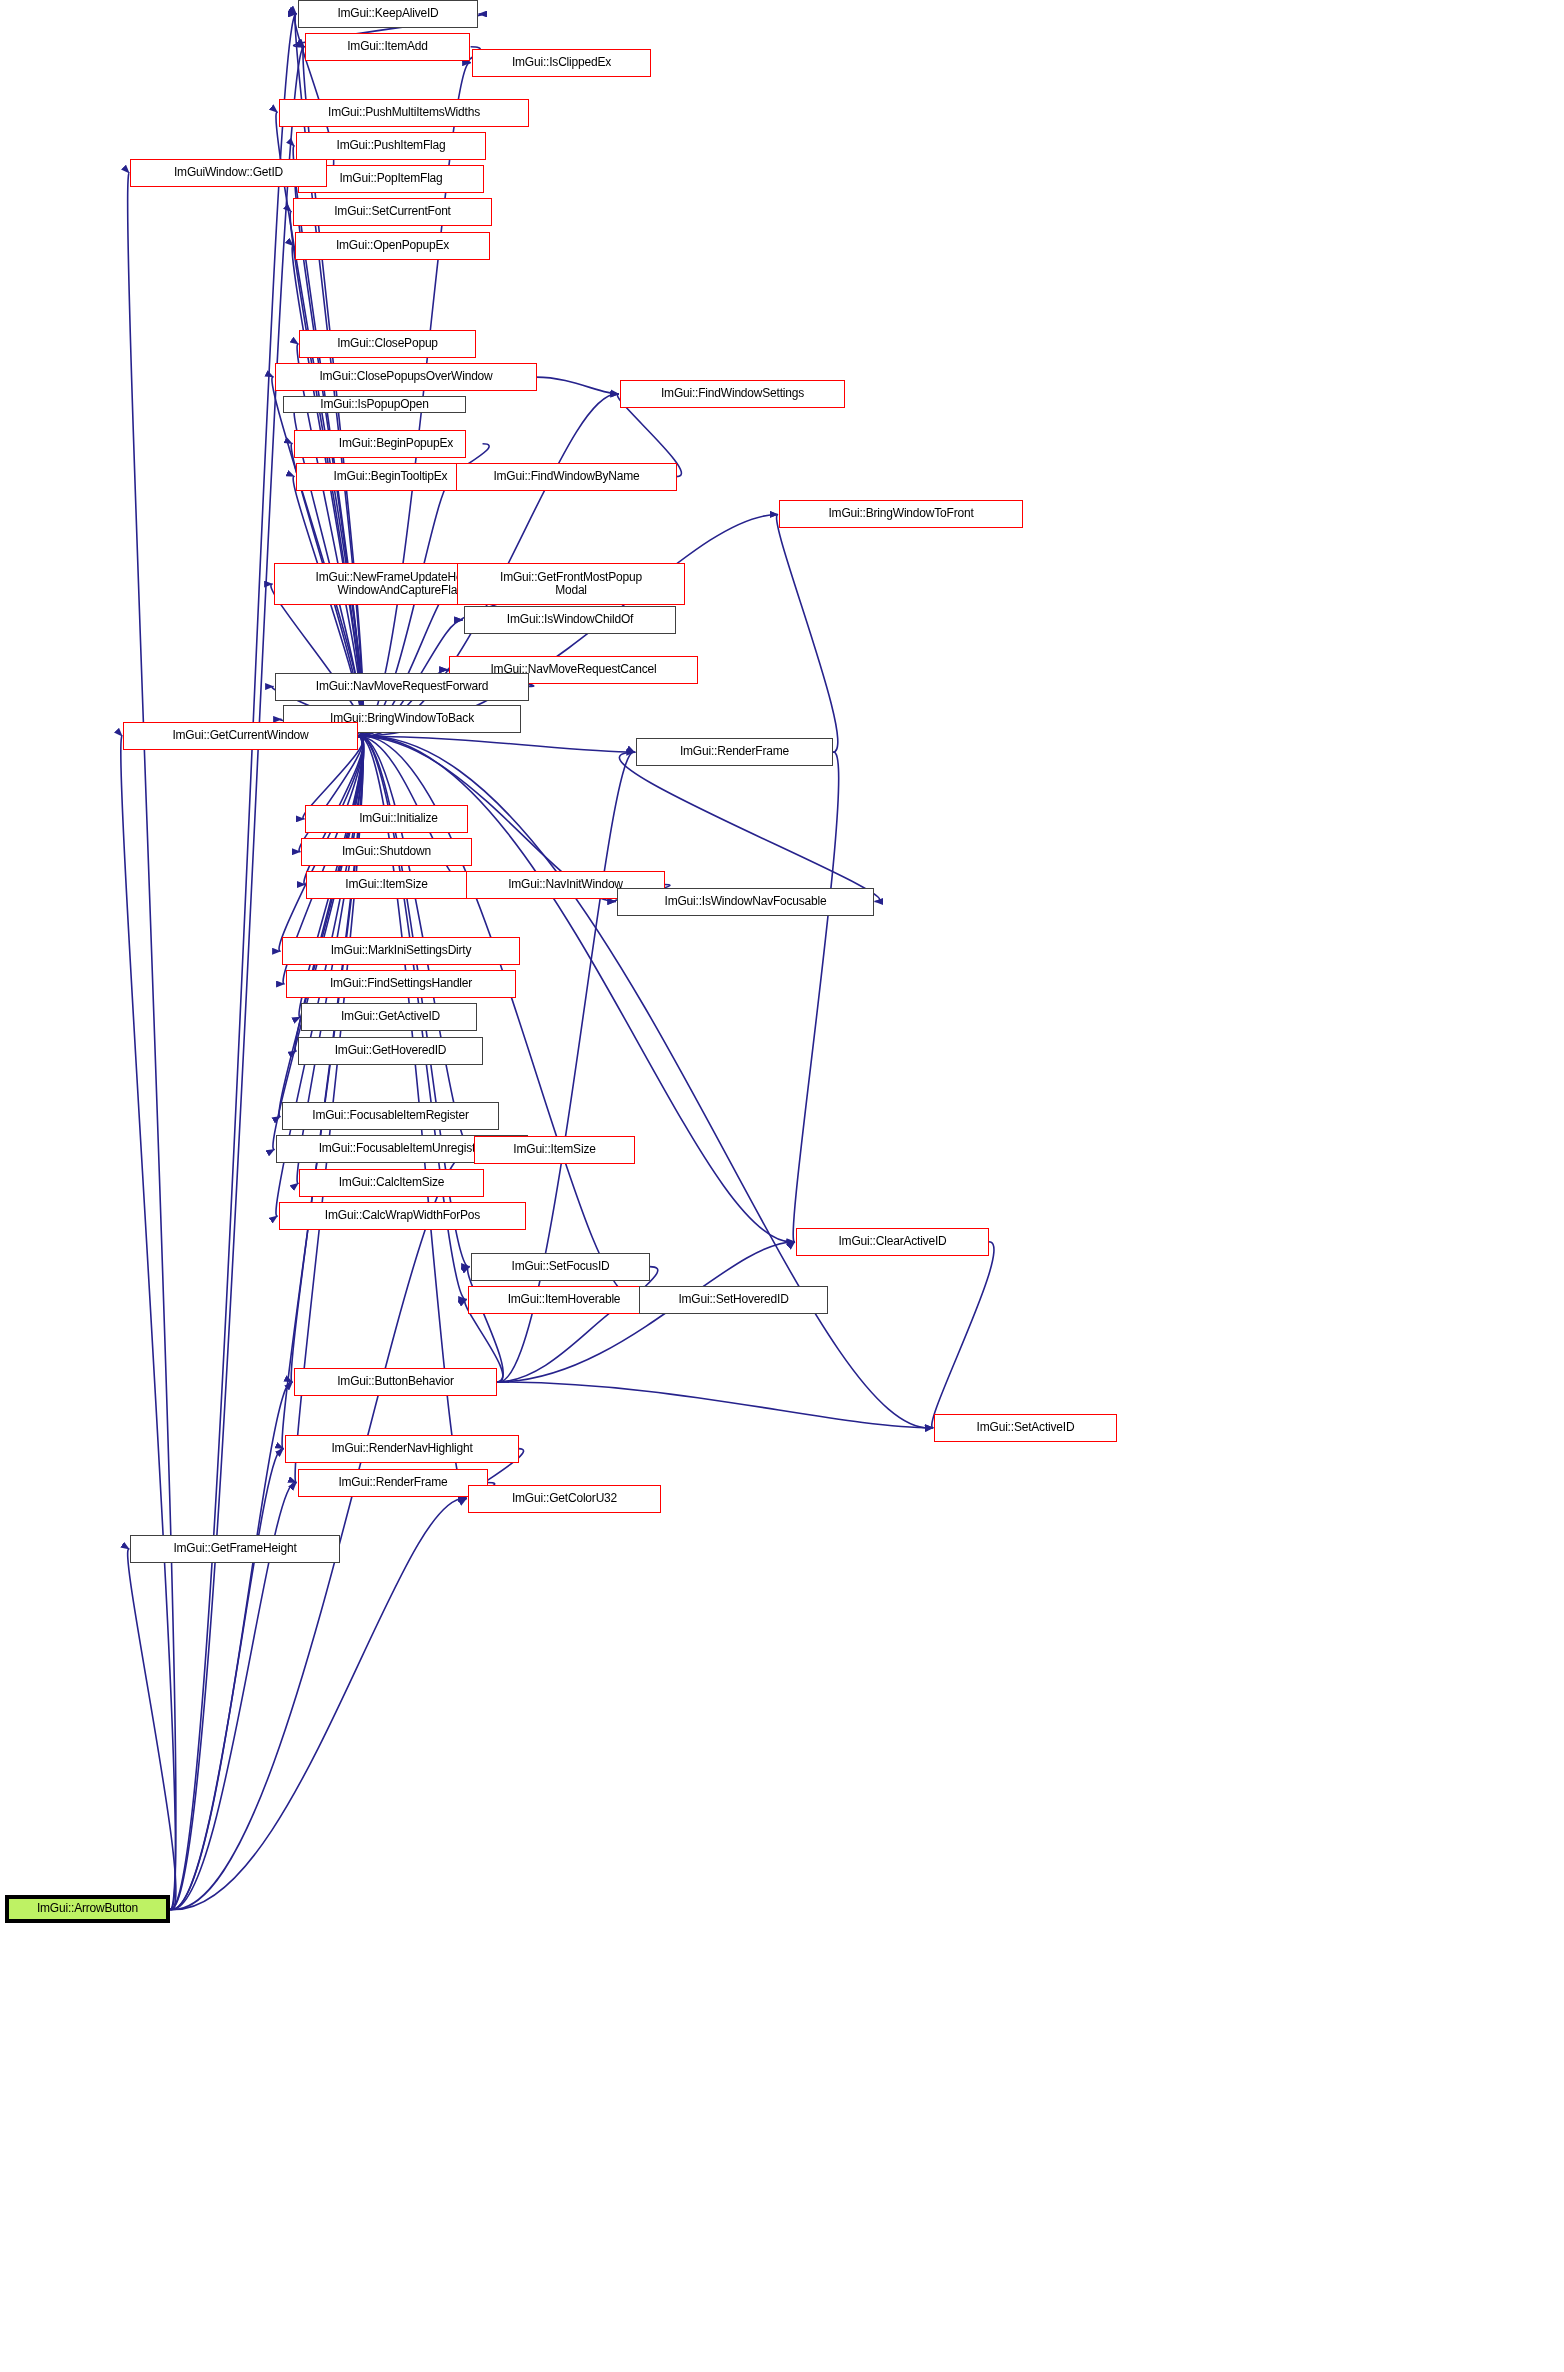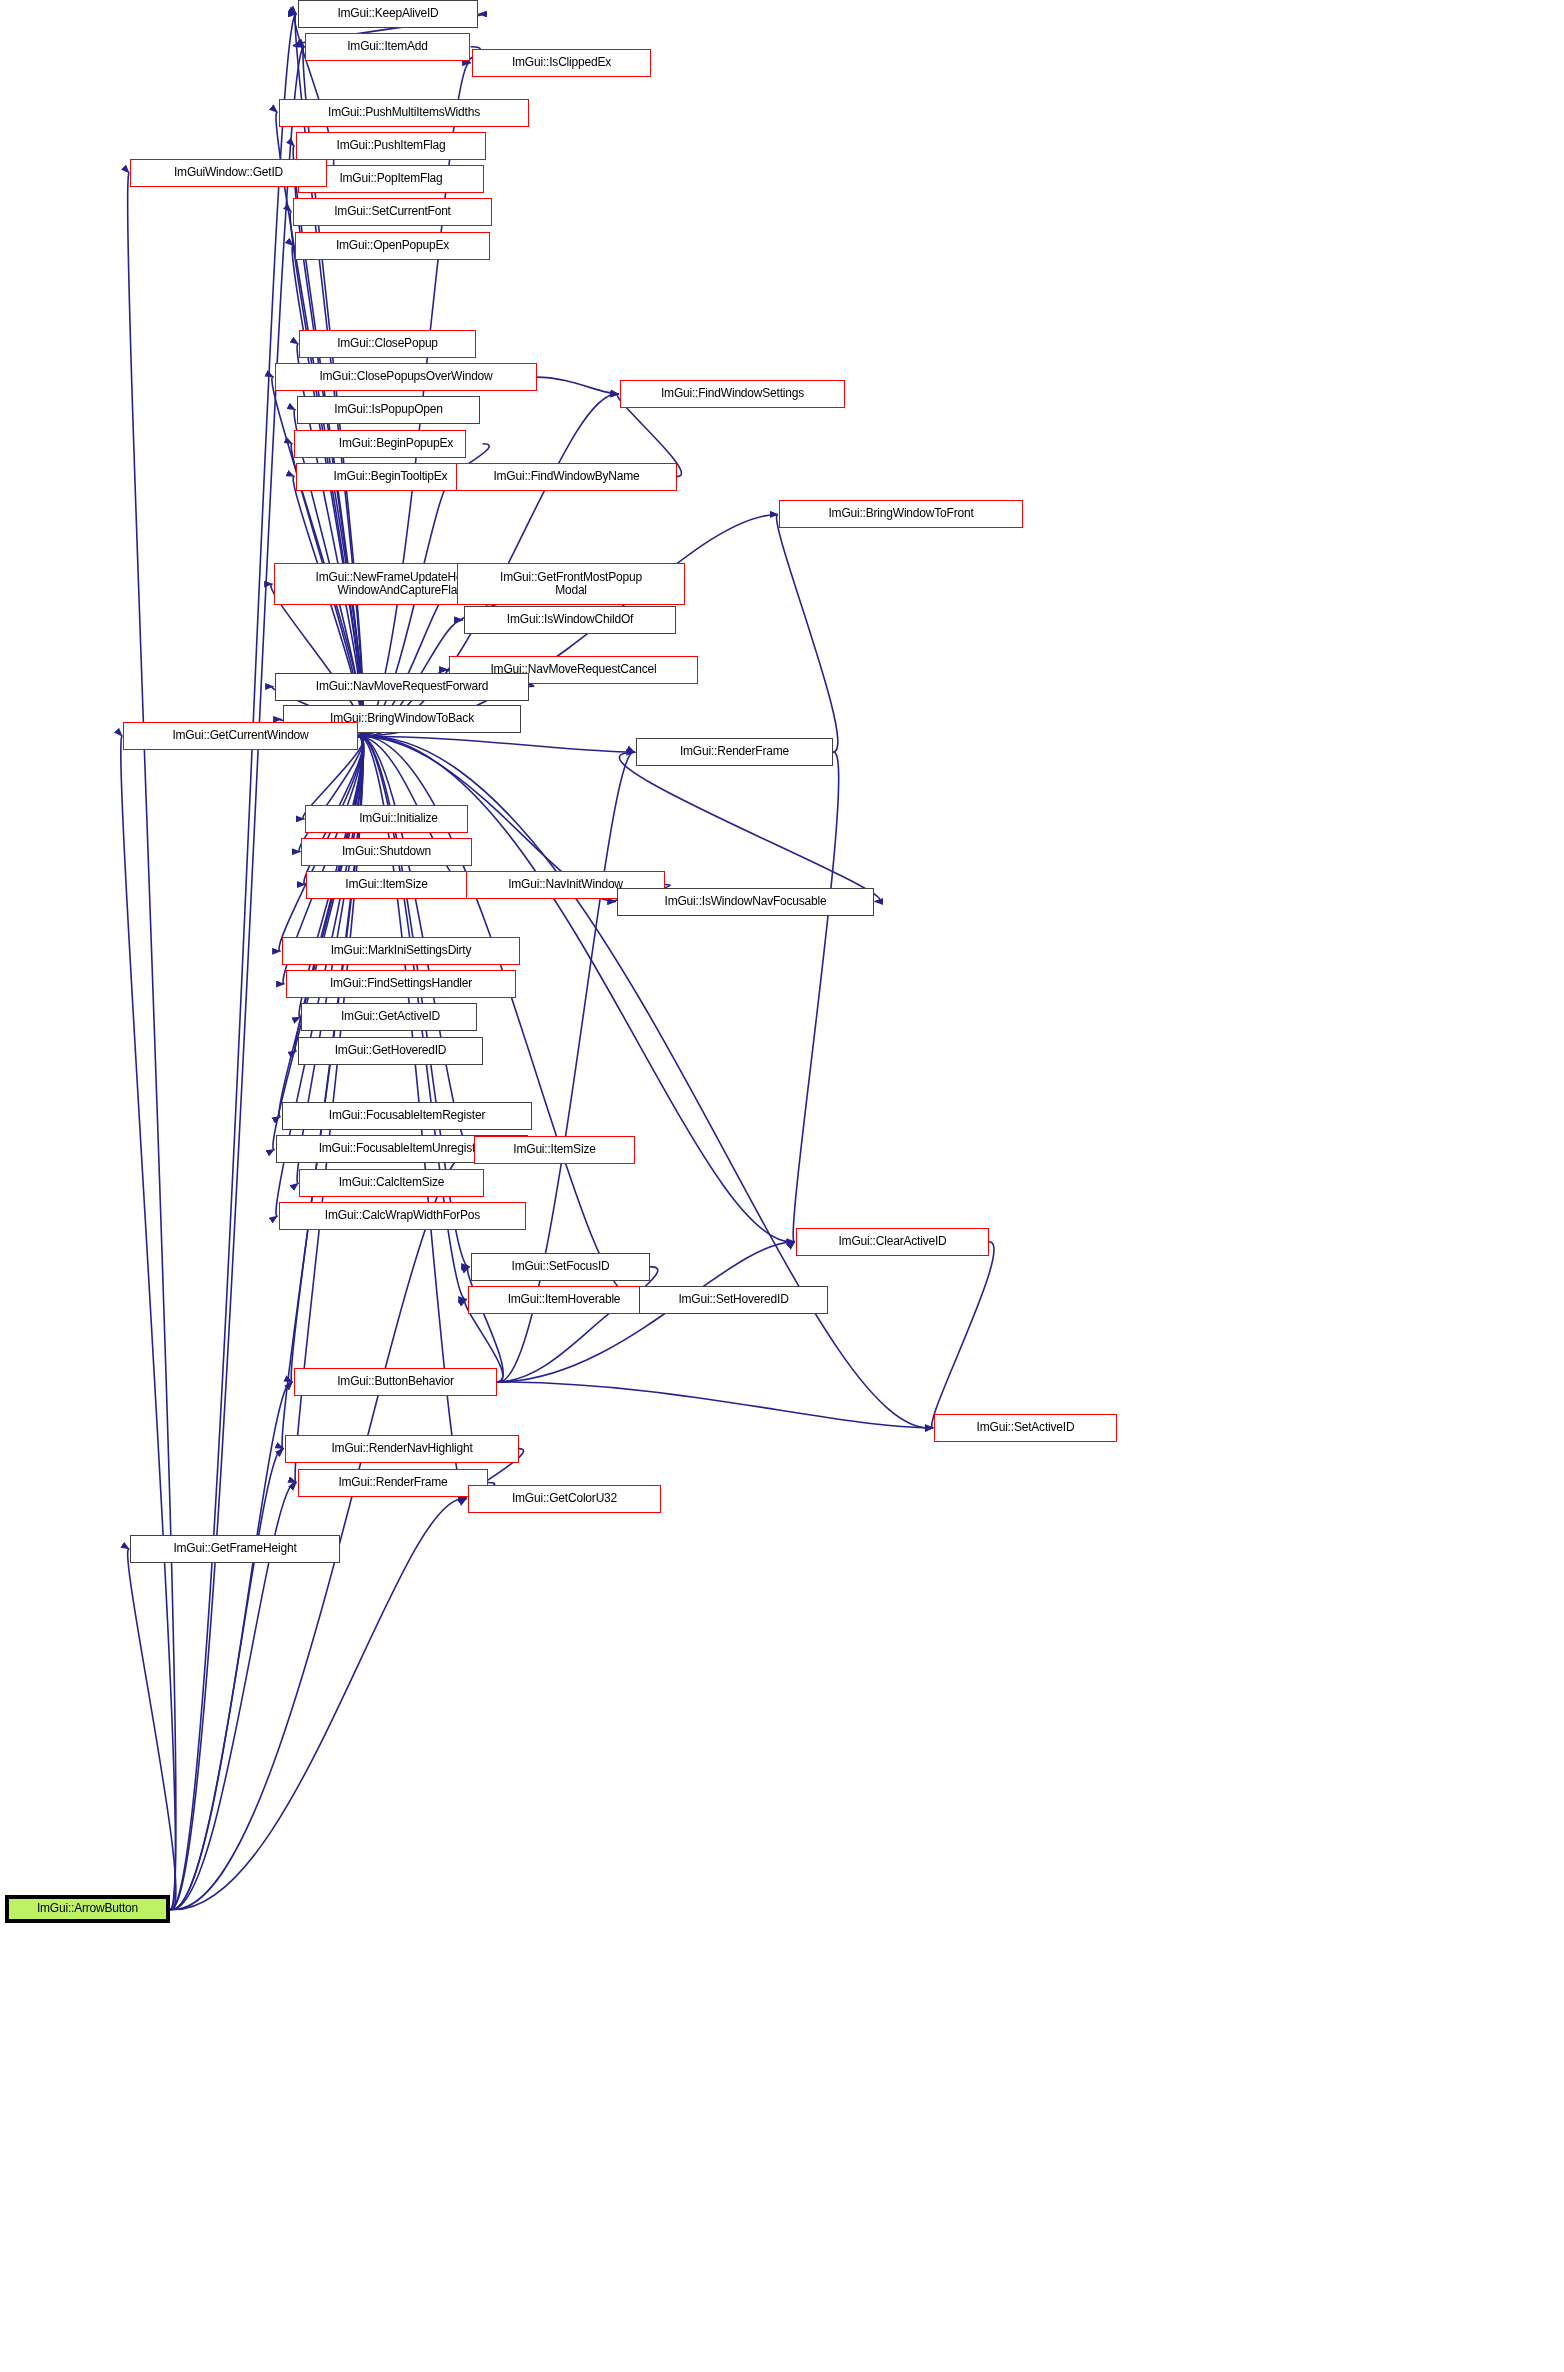--- a/index.html
+++ b/index.html
@@ -147,21 +147,21 @@
       <div class="node " style="left: 305px; top: 33px; width: 165px; height: 28px;">ImGui::ItemAdd</div>
       <div class="node " style="left: 472px; top: 49px; width: 179px; height: 28px;">ImGui::IsClippedEx</div>
       <div class="node " style="left: 279px; top: 99px; width: 250px; height: 28px;">ImGui::PushMultiItemsWidths</div>
       <div class="node " style="left: 296px; top: 132px; width: 190px; height: 28px;">ImGui::PushItemFlag</div>
       <div class="node " style="left: 298px; top: 165px; width: 186px; height: 28px;">ImGui::PopItemFlag</div>
       <div class="node " style="left: 130px; top: 159px; width: 197px; height: 28px;">ImGuiWindow::GetID</div>
       <div class="node " style="left: 293px; top: 198px; width: 199px; height: 28px;">ImGui::SetCurrentFont</div>
       <div class="node " style="left: 295px; top: 232px; width: 195px; height: 28px;">ImGui::OpenPopupEx</div>
       <div class="node " style="left: 299px; top: 330px; width: 177px; height: 28px;">ImGui::ClosePopup</div>
       <div class="node " style="left: 275px; top: 363px; width: 262px; height: 28px;">ImGui::ClosePopupsOverWindow</div>
-      <div class="node black" style="left: 297px; top: 396px; width: 183px; height: 28px;">ImGui::IsPopupOpen</div>
+      <div class="node black" style="left: 283px; top: 396px; width: 183px; height: 17px;">ImGui::IsPopupOpen</div>
       <div class="node " style="left: 294px; top: 430px; width: 172px; height: 28px; padding-left: 36px;">ImGui::BeginPopupEx</div>
       <div class="node " style="left: 296px; top: 463px; width: 189px; height: 28px;">ImGui::BeginTooltipEx</div>
       <div class="node " style="left: 620px; top: 380px; width: 225px; height: 28px;">ImGui::FindWindowSettings</div>
       <div class="node " style="left: 456px; top: 463px; width: 221px; height: 28px;">ImGui::FindWindowByName</div>
       <div class="node " style="left: 779px; top: 500px; width: 244px; height: 28px;">ImGui::BringWindowToFront</div>
       <div class="node " style="left: 274px; top: 563px; width: 259px; height: 42px;">ImGui::NewFrameUpdateHovered
 WindowAndCaptureFlags</div>
       <div class="node " style="left: 457px; top: 563px; width: 228px; height: 42px;">ImGui::GetFrontMostPopup
 Modal</div>
       <div class="node black" style="left: 464px; top: 606px; width: 212px; height: 28px;">ImGui::IsWindowChildOf</div>
@@ -172,21 +172,21 @@
       <div class="node black" style="left: 636px; top: 738px; width: 197px; height: 28px;">ImGui::RenderFrame</div>
       <div class="node " style="left: 305px; top: 805px; width: 163px; height: 28px; padding-left: 28px;">ImGui::Initialize</div>
       <div class="node " style="left: 301px; top: 838px; width: 171px; height: 28px;">ImGui::Shutdown</div>
       <div class="node " style="left: 306px; top: 871px; width: 161px; height: 28px;">ImGui::ItemSize</div>
       <div class="node " style="left: 466px; top: 871px; width: 199px; height: 28px;">ImGui::NavInitWindow</div>
       <div class="node black" style="left: 617px; top: 888px; width: 257px; height: 28px;">ImGui::IsWindowNavFocusable</div>
       <div class="node " style="left: 282px; top: 937px; width: 238px; height: 28px;">ImGui::MarkIniSettingsDirty</div>
       <div class="node " style="left: 286px; top: 970px; width: 230px; height: 28px;">ImGui::FindSettingsHandler</div>
       <div class="node black" style="left: 301px; top: 1003px; width: 176px; height: 28px; padding-left: 7px;">ImGui::GetActiveID</div>
       <div class="node black" style="left: 298px; top: 1037px; width: 185px; height: 28px;">ImGui::GetHoveredID</div>
-      <div class="node black" style="left: 282px; top: 1102px; width: 250px; height: 28px;">ImGui::FocusableItemRegister</div>
+      <div class="node black" style="left: 282px; top: 1102px; width: 217px; height: 28px;">ImGui::FocusableItemRegister</div>
       <div class="node black" style="left: 276px; top: 1135px; width: 252px; height: 28px;">ImGui::FocusableItemUnregister</div>
       <div class="node " style="left: 299px; top: 1169px; width: 185px; height: 28px;">ImGui::CalcItemSize</div>
       <div class="node " style="left: 279px; top: 1202px; width: 247px; height: 28px;">ImGui::CalcWrapWidthForPos</div>
       <div class="node " style="left: 474px; top: 1136px; width: 161px; height: 28px;">ImGui::ItemSize</div>
       <div class="node black" style="left: 471px; top: 1253px; width: 179px; height: 28px;">ImGui::SetFocusID</div>
       <div class="node " style="left: 468px; top: 1286px; width: 192px; height: 28px;">ImGui::ItemHoverable</div>
       <div class="node black" style="left: 639px; top: 1286px; width: 189px; height: 28px;">ImGui::SetHoveredID</div>
       <div class="node " style="left: 796px; top: 1228px; width: 193px; height: 28px;">ImGui::ClearActiveID</div>
       <div class="node " style="left: 294px; top: 1368px; width: 203px; height: 28px;">ImGui::ButtonBehavior</div>
       <div class="node " style="left: 934px; top: 1414px; width: 183px; height: 28px;">ImGui::SetActiveID</div>

